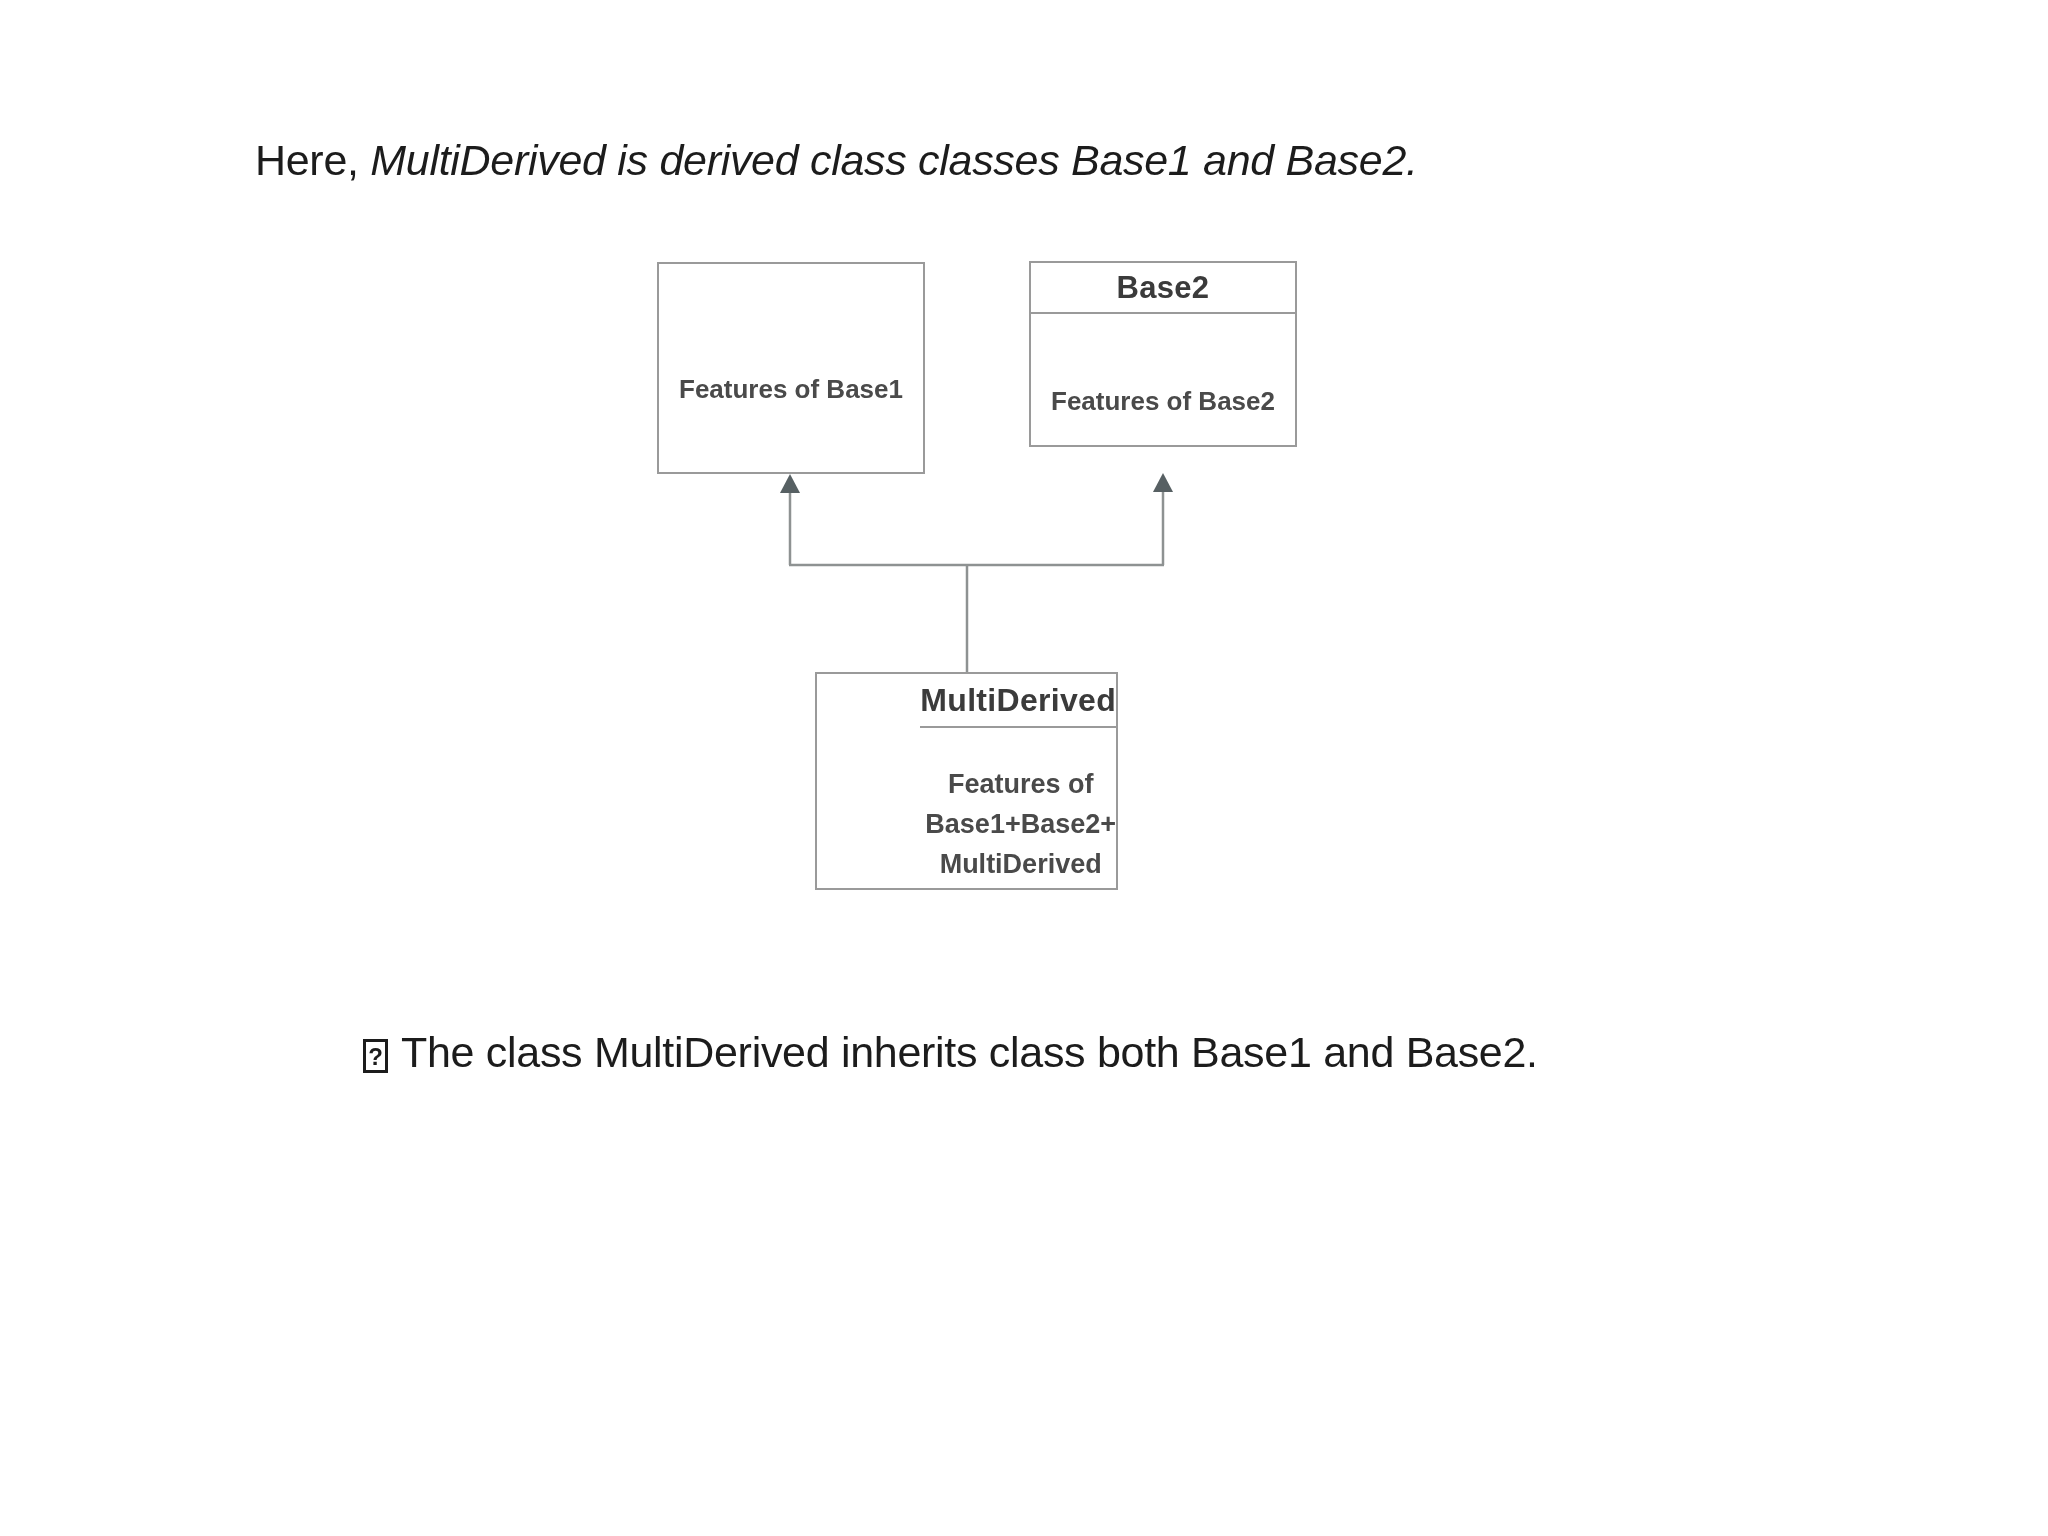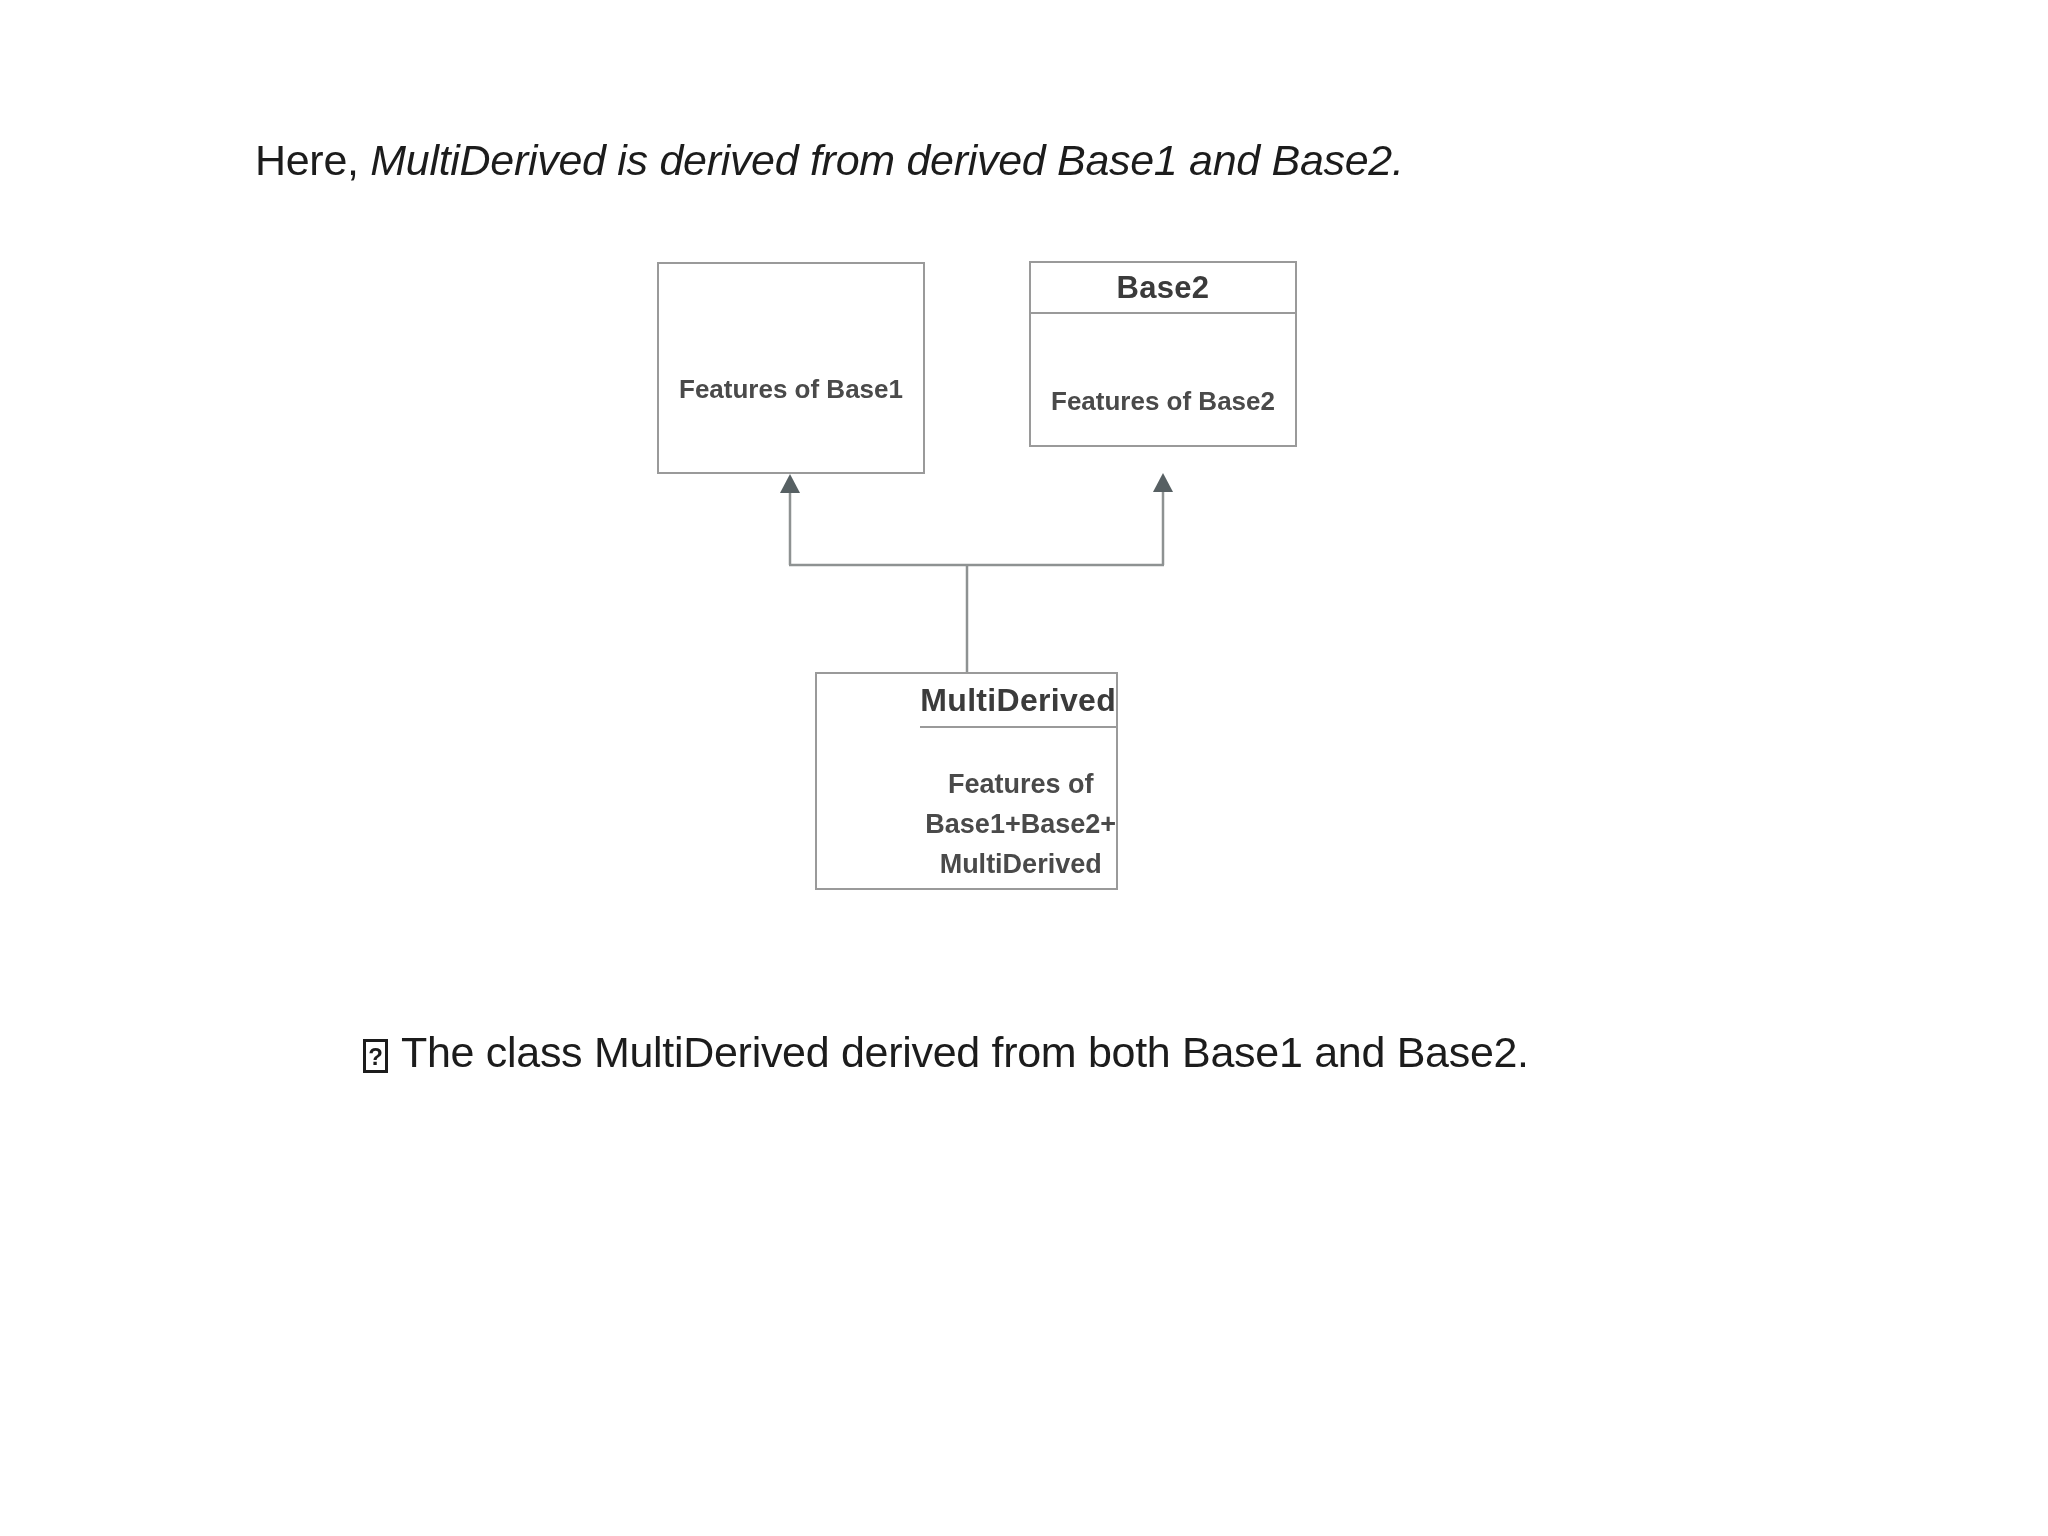--- a/index.html
+++ b/index.html
@@ -74,21 +74,21 @@
     font-size:24px;font-weight:bold;
     transform:translateY(-2px);
   }
 </style>
 </head>
 <body>
 
 <div class="page">
 
   <div class="title">
-    <span>Here, </span><span class="it">MultiDerived is derived from derived Base1 and Base2.</span>
+    <span>Here, </span><span class="it">MultiDerived is derived class classes Base1 and Base2.</span>
   </div>
 
   <svg class="connectors" viewBox="0 0 2048 1536" xmlns="http://www.w3.org/2000/svg">
     <line x1="790" y1="489" x2="790" y2="565"></line>
     <line x1="1163" y1="488" x2="1163" y2="565"></line>
     <line x1="789" y1="565" x2="1164" y2="565"></line>
     <line x1="967" y1="565" x2="967" y2="673"></line>
     <polygon points="790,474 780,493 800,493"></polygon>
     <polygon points="1163,473 1153,492 1173,492"></polygon>
   </svg>
@@ -105,16 +105,16 @@
   <div class="uml-box box-multi">
     <div class="uml-head">MultiDerived</div>
     <div class="uml-body">
       <div>Features of</div>
       <div>Base1+Base2+</div>
       <div>MultiDerived</div>
     </div>
   </div>
 
   <div class="note">
-    <span class="tofu">?</span><span>The class MultiDerived derived from both Base1 and Base2.</span>
+    <span class="tofu">?</span><span>The class MultiDerived inherits class both Base1 and Base2.</span>
   </div>
 
 </div>
 
 </body></html>

